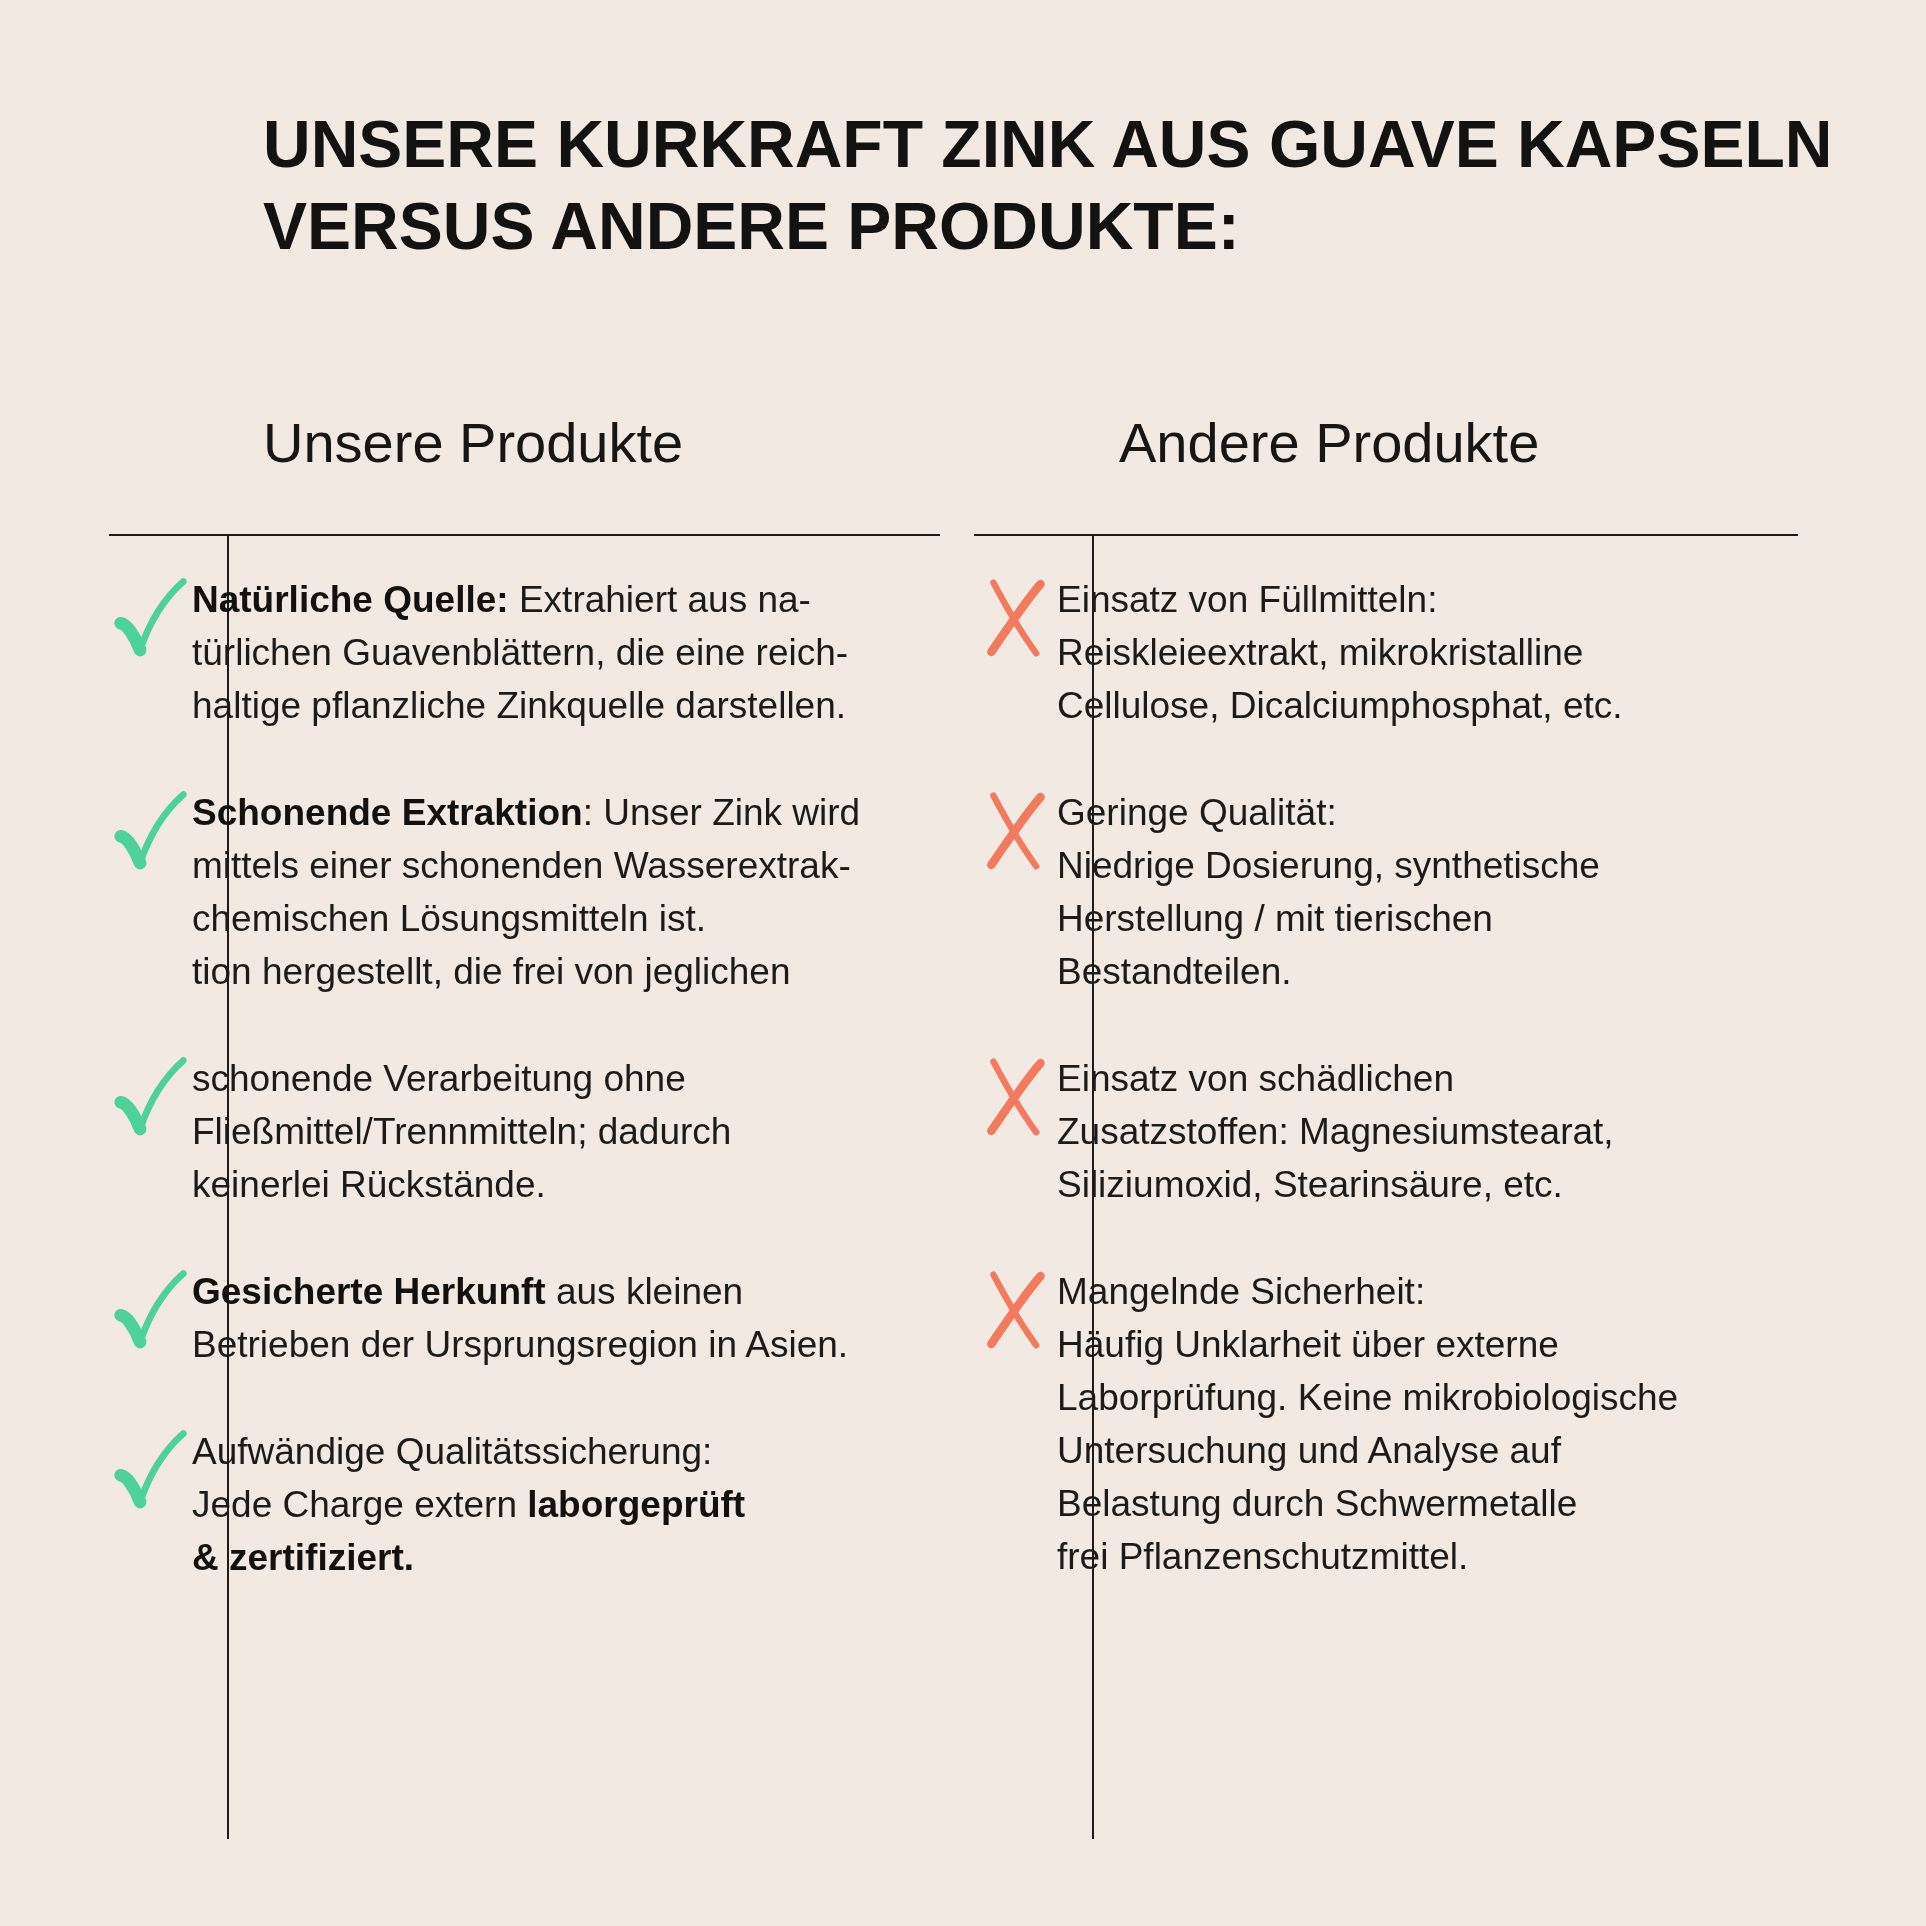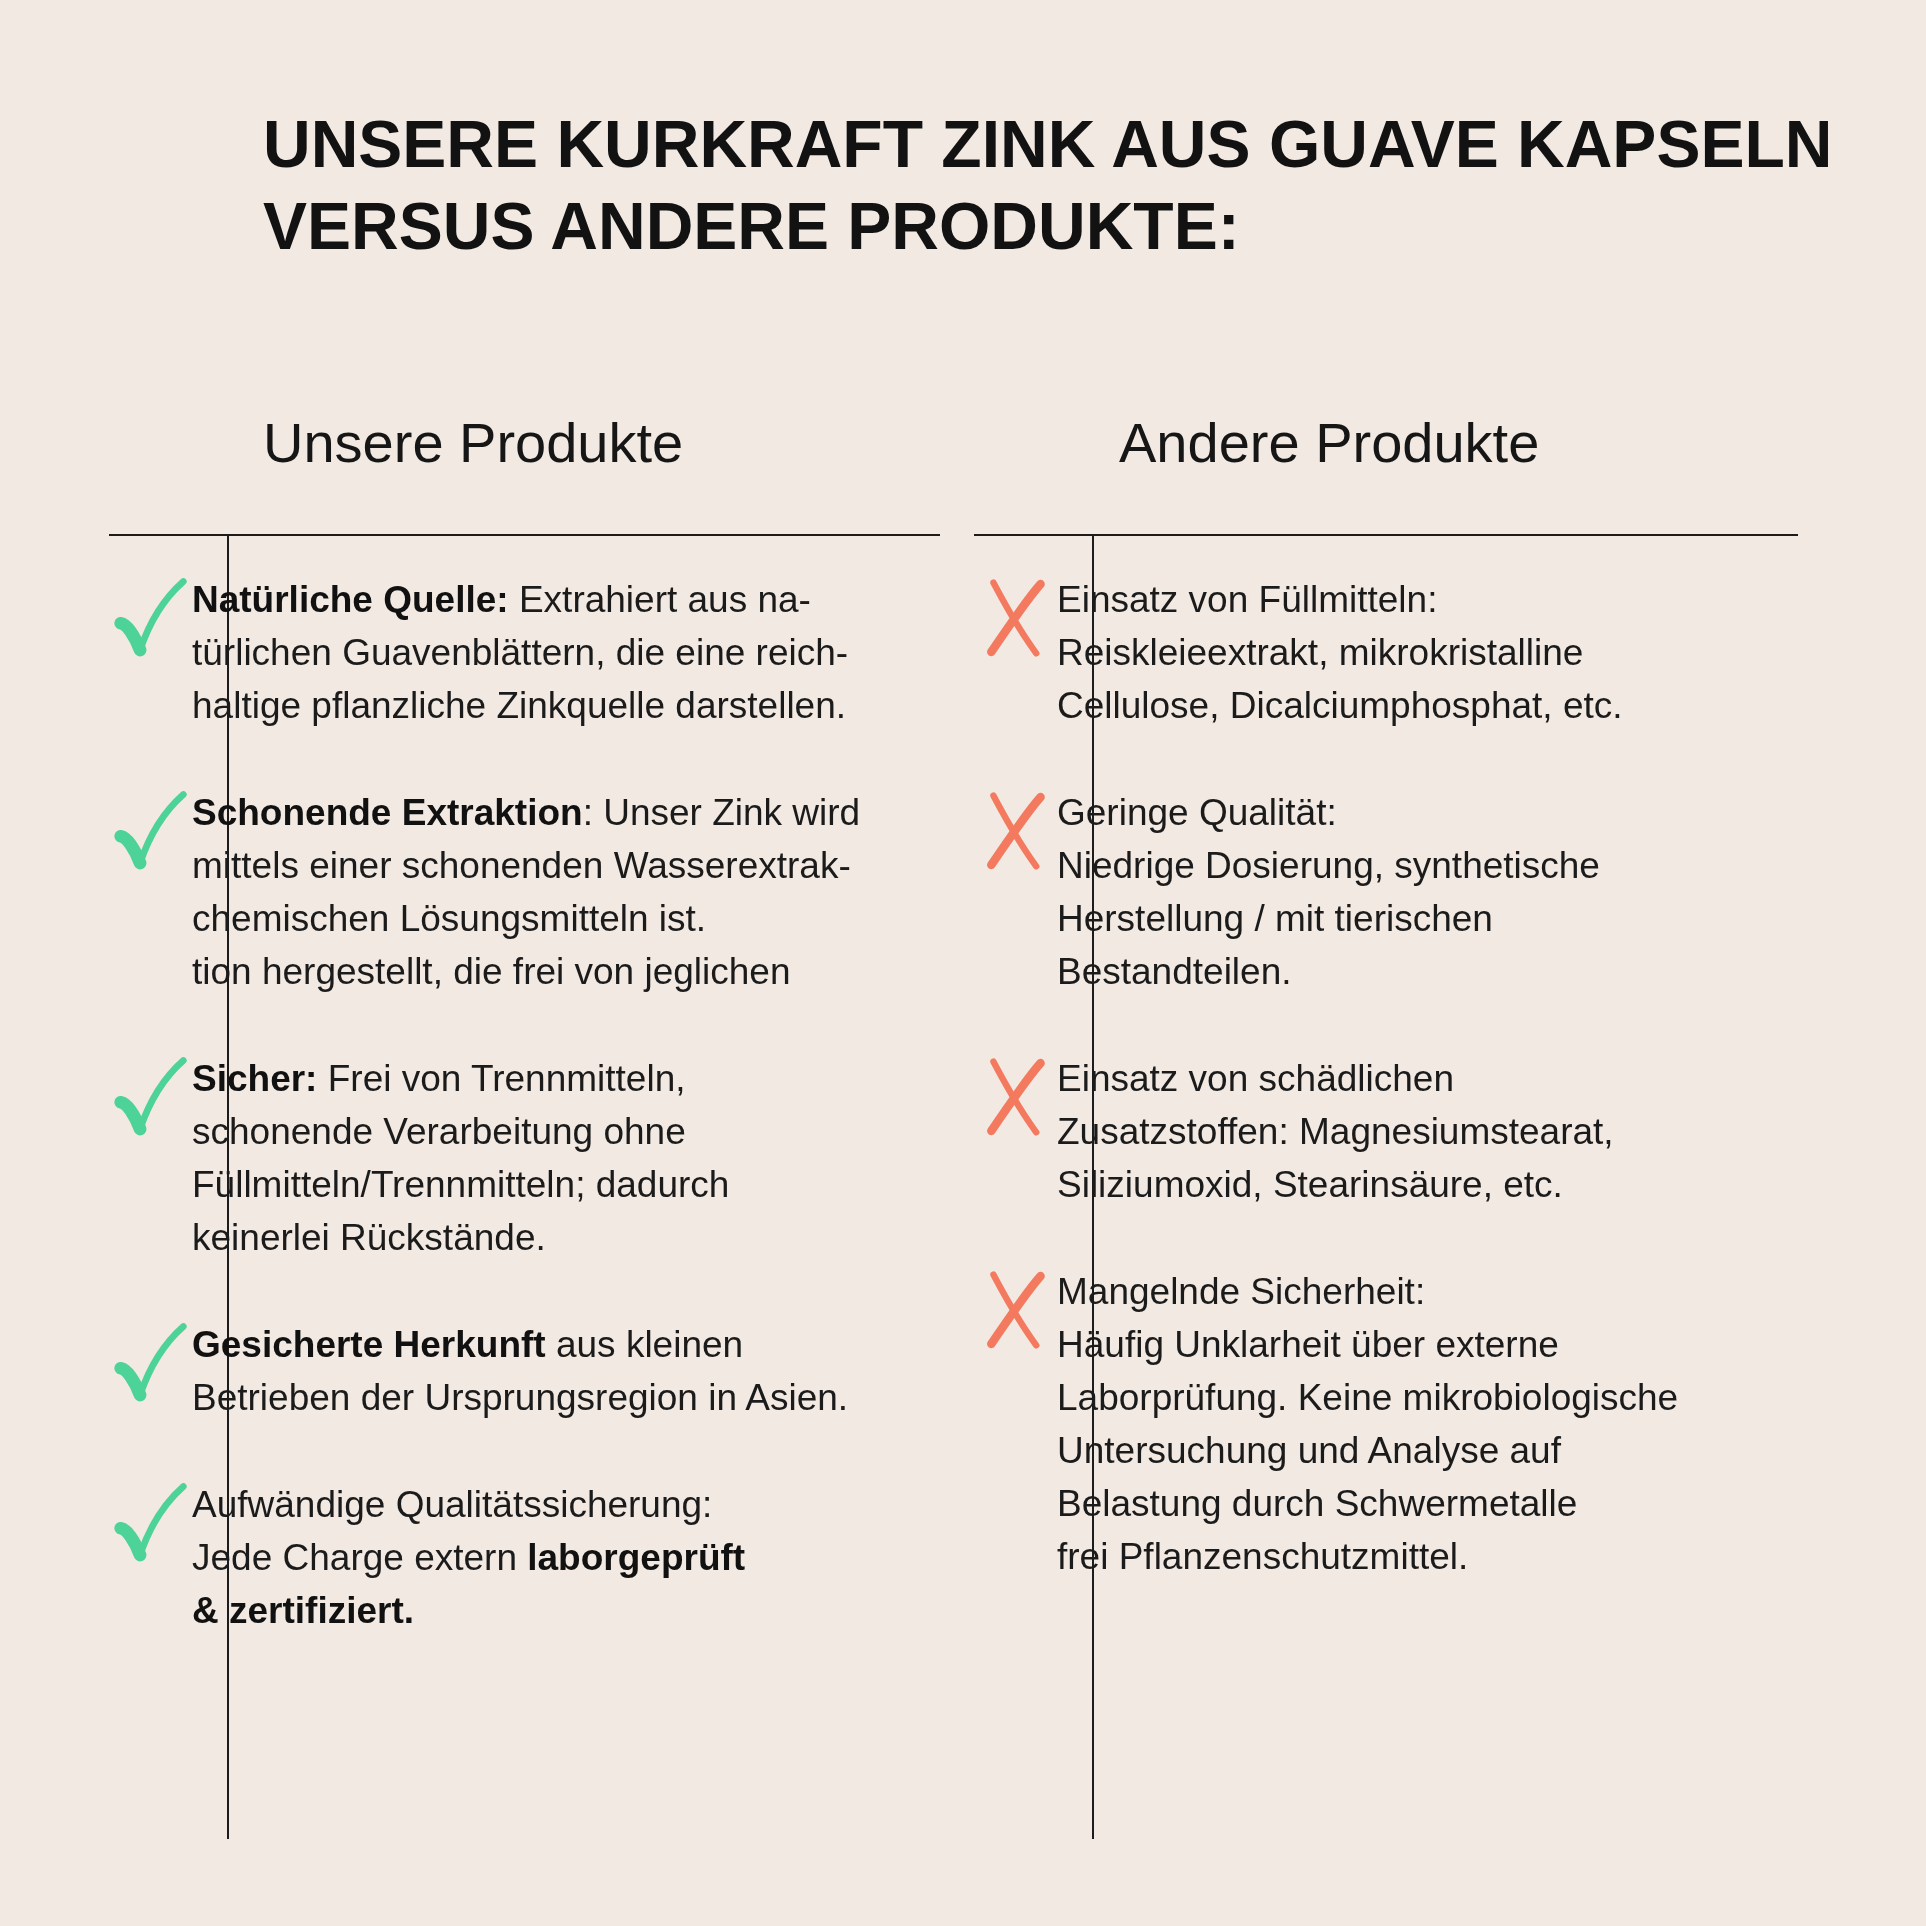--- a/index.html
+++ b/index.html
@@ -78,23 +78,22 @@
           </div>
         </div>
         <div class="row">
           <span class="marker">
   <svg viewBox="0 0 100 110" fill="none" xmlns="http://www.w3.org/2000/svg">
     <path d="M8 62 C16 63 27 79 34 98" stroke="#4dd398" stroke-width="17" stroke-linecap="round"></path>
     <path d="M34 98 C46 62 66 29 92 6" stroke="#4dd398" stroke-width="9" stroke-linecap="round"></path>
   </svg>
 </span>
           <div class="item-text">
-            <div class="ln"><span class="b">Sicher:</span><span> Frei von Trennmitteln,</span></div>
             <div class="ln"><span>schonende Verarbeitung ohne</span></div>
-            <div class="ln"><span>Füllmitteln/Trennmitteln; dadurch</span></div>
+            <div class="ln"><span>Fließmittel/Trennmitteln; dadurch</span></div>
             <div class="ln"><span>keinerlei Rückstände.</span></div>
           </div>
         </div>
         <div class="row">
           <span class="marker">
   <svg viewBox="0 0 100 110" fill="none" xmlns="http://www.w3.org/2000/svg">
     <path d="M8 62 C16 63 27 79 34 98" stroke="#4dd398" stroke-width="17" stroke-linecap="round"></path>
     <path d="M34 98 C46 62 66 29 92 6" stroke="#4dd398" stroke-width="9" stroke-linecap="round"></path>
   </svg>
 </span>

